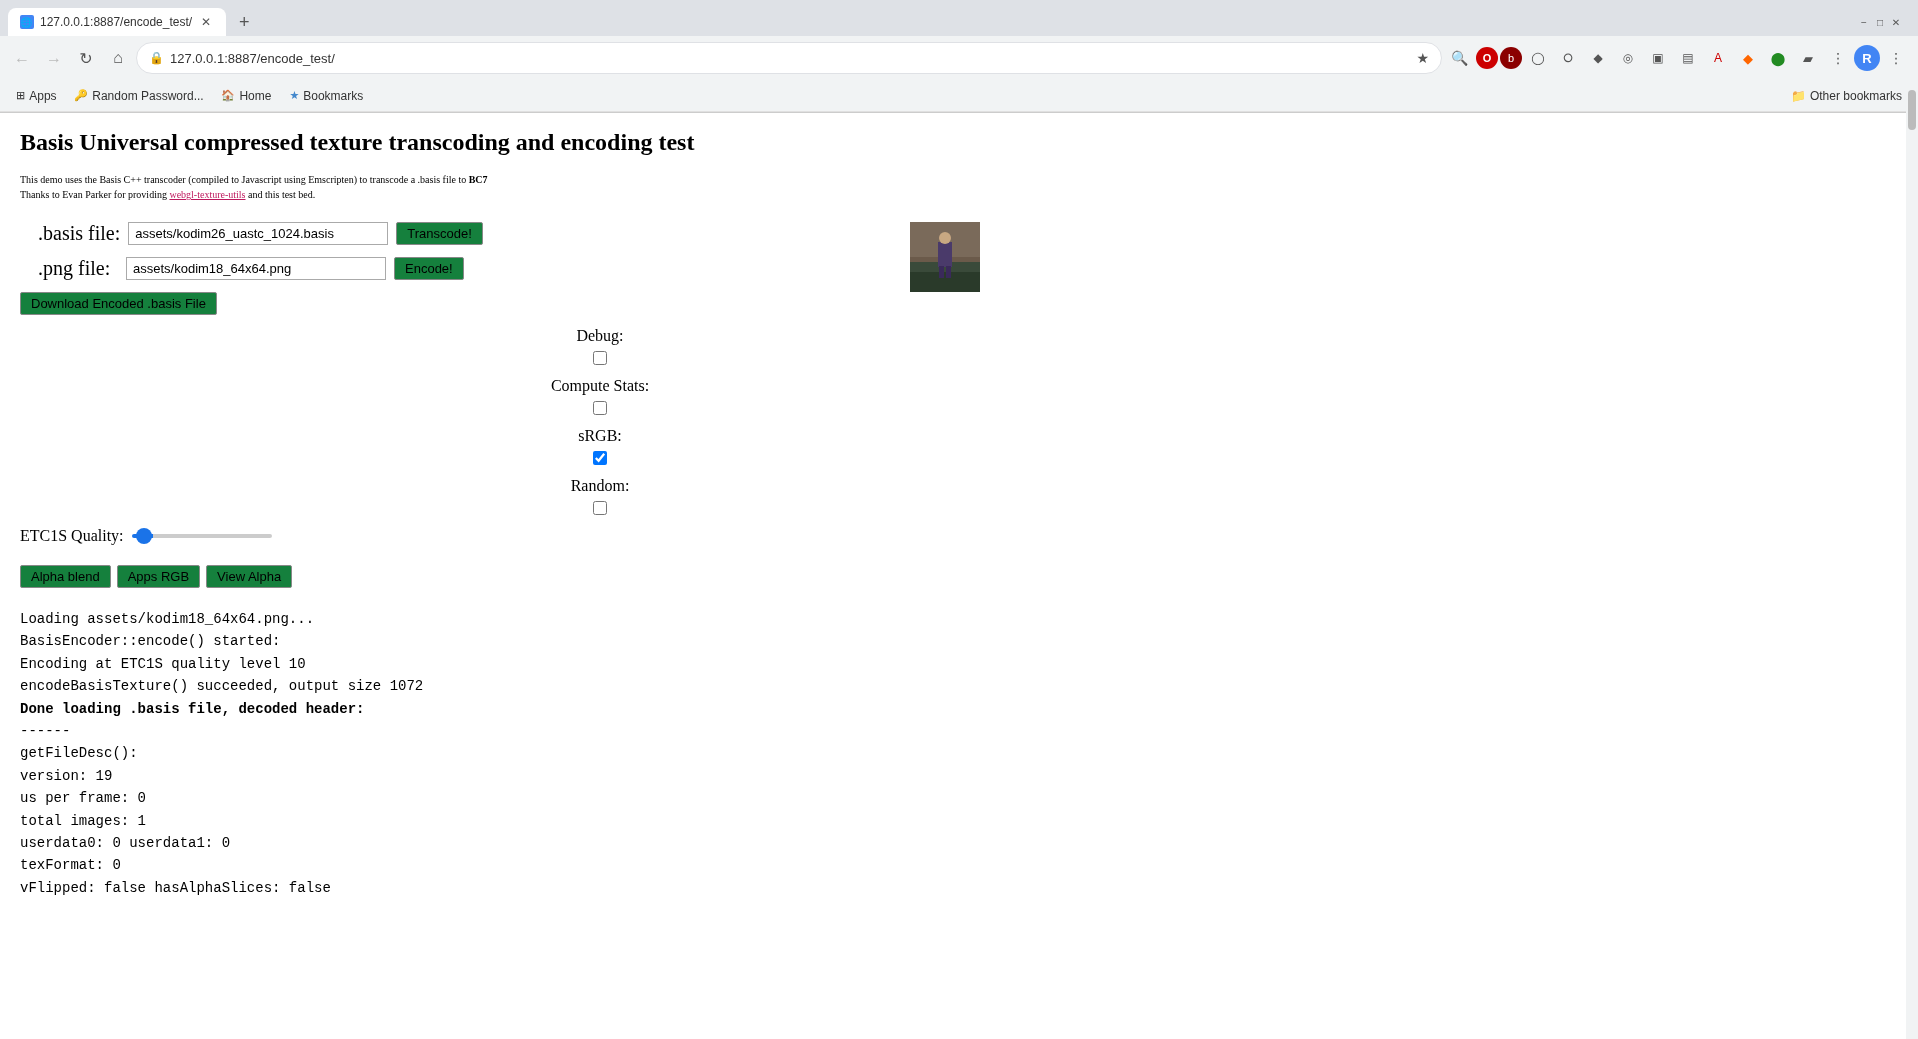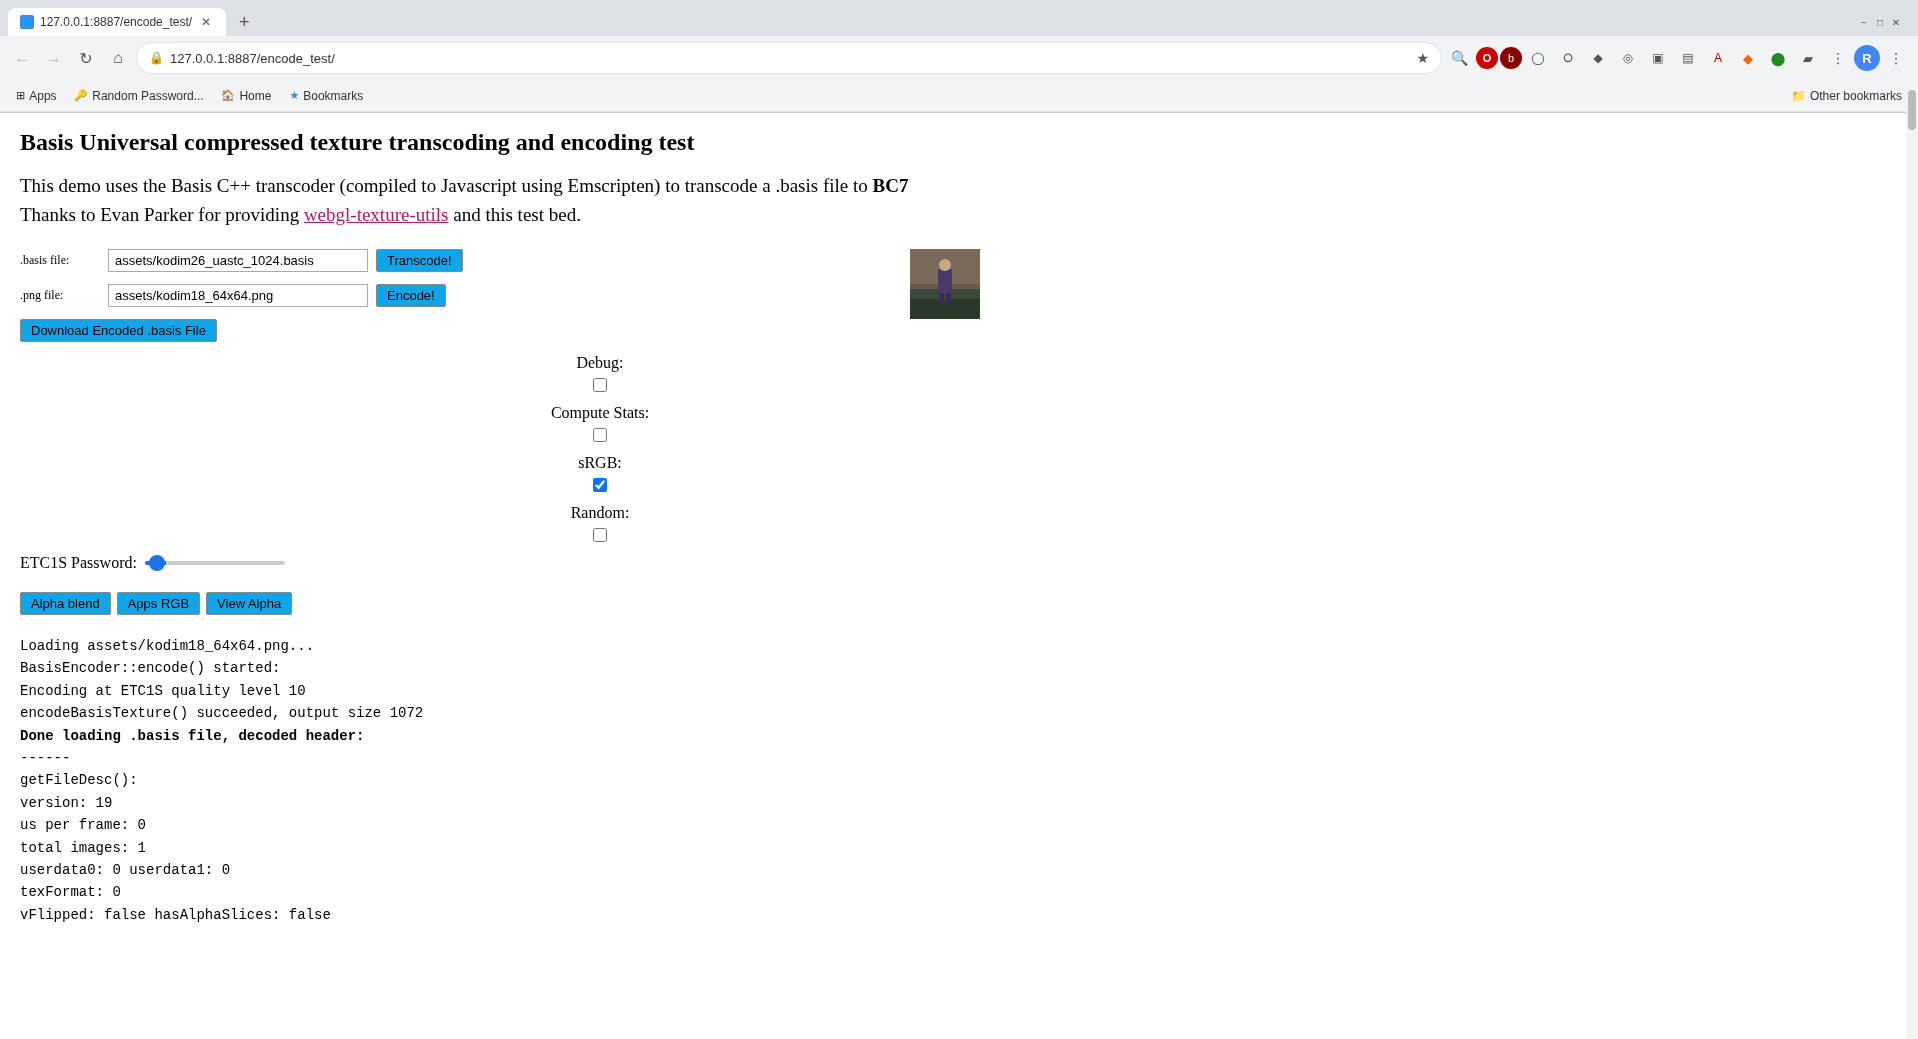--- a/index.html
+++ b/index.html
@@ -207,21 +207,21 @@
 
     h1 {
       font-size: 24px;
       font-weight: bold;
       margin-bottom: 16px;
       font-family: Times New Roman, serif;
     }
 
     .description {
       font-family: Times New Roman, serif;
-      font-size: 19px;
+      font-size: 10px;
       margin-bottom: 20px;
       line-height: 1.5;
     }
 
     .description a {
       color: #be185d;
       text-decoration: underline;
     }
 
     .form-section {
@@ -232,34 +232,35 @@
     }
 
     .form-row {
       display: flex;
       align-items: center;
       gap: 8px;
     }
 
     .form-label {
       font-family: Times New Roman, serif;
-      font-size: 12px;
+      font-size: 20px;
       min-width: 80px;
+      margin-left: 18px;
     }
 
     .text-input {
       padding: 3px 6px;
       border: 1px solid #aaa;
       font-size: 13px;
       width: 260px;
     }
 
     .btn {
       padding: 3px 10px;
-      background: #0ea5e9;
+      background: #15803d;
       border: 1px solid #888;
       border-radius: 2px;
       cursor: pointer;
       font-size: 13px;
       font-family: Arial, sans-serif;
     }
 
     .checkbox-row {
       display: flex;
       align-items: center;
@@ -553,21 +554,21 @@
       <input type="checkbox" checked="" style="">
     </div>
 
     <div class="checkbox-row">
       <span>Random:</span>
       <input type="checkbox" style="">
     </div>
 
 
     <div class="slider-row">
-      <span>ETC1S Password:</span>
+      <span>ETC1S Quality:</span>
       <input type="range" class="quality-slider" min="1" max="255" value="10" style="">
     </div>
 
     <div class="action-buttons">
       <button class="btn">Alpha blend</button>
       <button class="btn">Apps RGB</button>
       <button class="btn">View Alpha</button>
     </div>
   </div>
 

